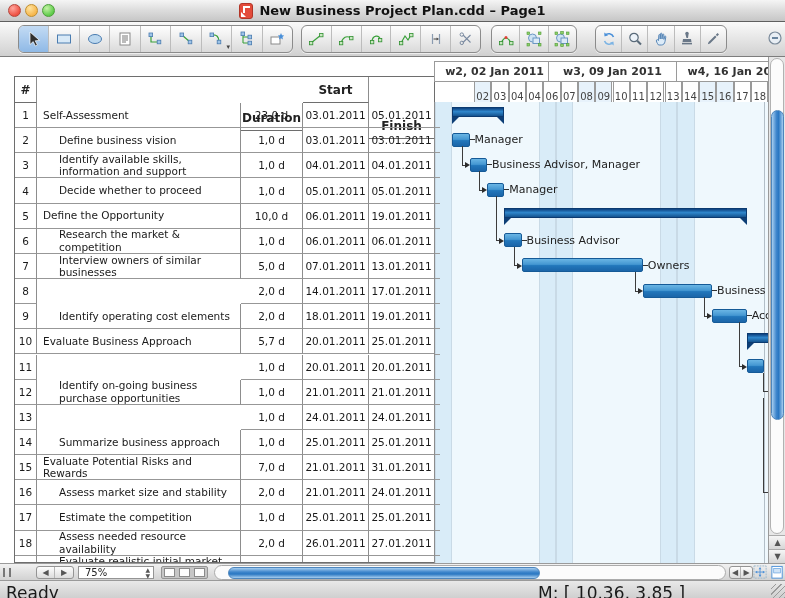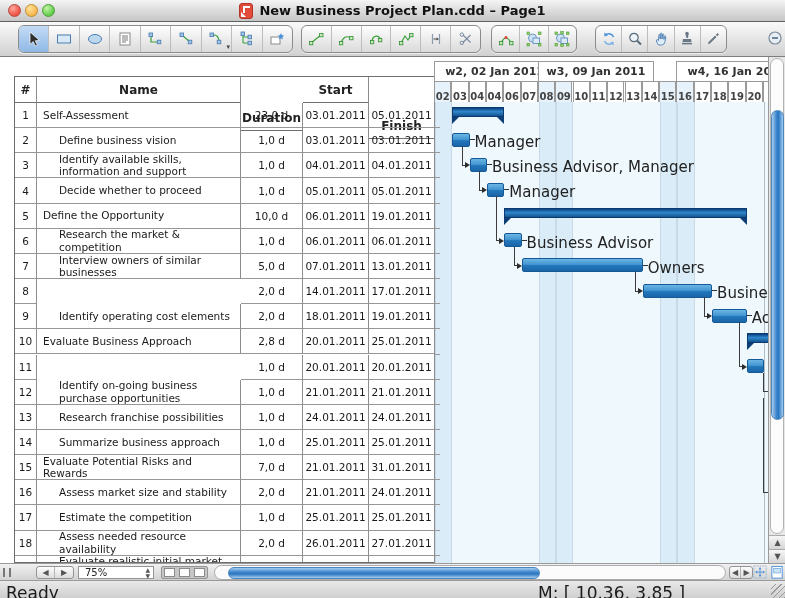--- a/index.html
+++ b/index.html
@@ -40,32 +40,32 @@
   .t-cell{position:absolute;border-right:1px solid #8d8d8d;display:flex;align-items:center;font-size:10.5px;color:#1a1a1a;overflow:hidden;}
   .t-head{font-weight:bold;font-size:12px;color:#222;justify-content:center;border-bottom:1px solid #6e6e6e;}
   .t-row-line{border-bottom:1px solid #979797;}
   .c-center{justify-content:center;}
   .name-cell{line-height:1.18;}
 
   
   #gantt{position:absolute;left:434px;top:0;width:334px;height:506px;overflow:hidden;}
   .wk-cell,.day-cell{position:absolute;background:#fff;border:1px solid #9a9a9a;display:flex;align-items:center;justify-content:center;color:#333;}
   .wk-cell{top:4px;height:21px;font-size:11px;font-weight:bold;}
-  .day-cell{top:24px;height:30px;font-size:10px;font-weight:bold;color:#444;}
+  .day-cell{top:24px;height:30px;font-size:10px;font-weight:normal;color:#444;margin-left:40px;}
   .day-wkend{background:#e7f2fb;}
   #gantt-body{position:absolute;left:0;top:45px;width:334px;height:461px;background:#eff8fd;border-left:1px solid #8d8d8d;}
   .wkend-stripe{position:absolute;top:0;height:461px;background:#d9ecf8;border-left:1px solid #c9dae6;border-right:1px solid #c9dae6;}
   .row-tick{position:absolute;left:0;width:5px;height:1px;background:#9a9a9a;}
   .g-bar{position:absolute;height:14px;border:1px solid #155a97;border-radius:2px;
     background:linear-gradient(180deg,#6ab5e4 0%,#4497d2 45%,#2277bb 55%,#1b65a8 100%);}
   .g-sum{position:absolute;height:10px;background:linear-gradient(180deg,#0c3f7d 0%,#2f87cc 45%,#14538f 100%);border:1px solid #0b3a70;}
   .sum-tri{position:absolute;width:0;height:0;border-top:7px solid #0d3e76;}
   .tri-l{border-right:7px solid transparent;}
   .tri-r{border-left:7px solid transparent;}
-  .bar-label{position:absolute;font-size:15px;color:#222;white-space:nowrap;}
+  .bar-label{position:absolute;font-size:11px;color:#222;white-space:nowrap;}
   .label-tick{position:absolute;height:1px;background:#333;}
   .cn-v{position:absolute;width:1px;background:#3c3c3c;}
   .cn-h{position:absolute;height:1px;background:#3c3c3c;}
   .cn-a{position:absolute;width:0;height:0;border-left:5px solid #2c2c2c;border-top:3px solid transparent;border-bottom:3px solid transparent;}
   #chart-right-line{position:absolute;top:0;width:1px;height:461px;background:#b3bfc8;}
 
   
   #vscroll{position:absolute;left:768px;top:57px;width:17px;height:506px;background:#e7e7e7;border-left:1px solid #9a9a9a;}
   #v-track{position:absolute;left:1px;top:1px;width:14px;height:476px;background:#fcfcfc;border:1px solid #b2b2b2;border-radius:8px;}
   #v-thumb{position:absolute;left:1.5px;top:53px;width:13px;height:310px;border-radius:7px;border:1px solid #4d86bd;
@@ -283,21 +283,20 @@
       </div>
       <div id="tb-minus"><svg width="16" height="16" viewBox="0 0 16 16">
           <circle cx="8" cy="8" r="6" fill="#e8eef4" stroke="#7a8a9a" stroke-width="1.2"></circle>
           <path d="M5 8 h6" stroke="#4a6a8a" stroke-width="1.6"></path>
         </svg></div>
     </div>
 
   <div id="canvas">
     <div id="task-table">
         <div class="t-cell t-head" style="left: 0px; top: 0px; width: 22px; height: 26px;">#</div>
-        <div class="t-cell t-head" style="left: 22px; top: 0px; width: 204px; height: 26px;">Name</div>
         <div class="t-cell t-head" style="left: 226px; top: 0px; width: 62px; height: 26px; margin-top: 28px;">Duration</div>
         <div class="t-cell t-head" style="left: 288px; top: 0px; width: 66px; height: 26px;">Start</div>
         <div class="t-cell t-head" style="left: 354px; top: 0px; width: 66px; height: 26px; margin-top: 36px;">Finish</div>
         <div class="t-cell t-row-line c-center" style="left: 0px; top: 26px; width: 22px; height: 25.15px;">1</div>
         <div class="t-cell t-row-line name-cell" style="left: 22px; top: 26px; width: 204px; height: 25.15px; padding-left: 6px; padding-right: 4px;">Self-Assessment</div>
         <div class="t-cell t-row-line c-center" style="left: 226px; top: 26px; width: 62px; height: 25.15px;">23,0 d</div>
         <div class="t-cell t-row-line c-center" style="left: 288px; top: 26px; width: 66px; height: 25.15px;">03.01.2011</div>
         <div class="t-cell t-row-line c-center" style="left: 354px; top: 26px; width: 66px; height: 25.15px;">05.01.2011</div>
         <div class="t-cell t-row-line c-center" style="left: 0px; top: 51.15px; width: 22px; height: 25.15px;">2</div>
         <div class="t-cell t-row-line name-cell" style="left: 22px; top: 51.15px; width: 204px; height: 25.15px; padding-left: 22px; padding-right: 4px;">Define business vision</div>
@@ -333,34 +332,33 @@
         <div class="t-cell t-row-line c-center" style="left: 226px; top: 202.05px; width: 62px; height: 25.15px;">2,0 d</div>
         <div class="t-cell t-row-line c-center" style="left: 288px; top: 202.05px; width: 66px; height: 25.15px;">14.01.2011</div>
         <div class="t-cell t-row-line c-center" style="left: 354px; top: 202.05px; width: 66px; height: 25.15px;">17.01.2011</div>
         <div class="t-cell t-row-line c-center" style="left: 0px; top: 227.2px; width: 22px; height: 25.15px;">9</div>
         <div class="t-cell t-row-line name-cell" style="left: 22px; top: 227.2px; width: 204px; height: 25.15px; padding-left: 22px; padding-right: 4px;">Identify operating cost elements</div>
         <div class="t-cell t-row-line c-center" style="left: 226px; top: 227.2px; width: 62px; height: 25.15px;">2,0 d</div>
         <div class="t-cell t-row-line c-center" style="left: 288px; top: 227.2px; width: 66px; height: 25.15px;">18.01.2011</div>
         <div class="t-cell t-row-line c-center" style="left: 354px; top: 227.2px; width: 66px; height: 25.15px;">19.01.2011</div>
         <div class="t-cell t-row-line c-center" style="left: 0px; top: 252.35px; width: 22px; height: 25.15px;">10</div>
         <div class="t-cell t-row-line name-cell" style="left: 22px; top: 252.35px; width: 204px; height: 25.15px; padding-left: 6px; padding-right: 4px;">Evaluate Business Approach</div>
-        <div class="t-cell t-row-line c-center" style="left: 226px; top: 252.35px; width: 62px; height: 25.15px;">2,8 d</div>
+        <div class="t-cell t-row-line c-center" style="left: 226px; top: 252.35px; width: 62px; height: 25.15px;">5,7 d</div>
         <div class="t-cell t-row-line c-center" style="left: 288px; top: 252.35px; width: 66px; height: 25.15px;">20.01.2011</div>
         <div class="t-cell t-row-line c-center" style="left: 354px; top: 252.35px; width: 66px; height: 25.15px;">25.01.2011</div>
         <div class="t-cell t-row-line c-center" style="left: 0px; top: 277.5px; width: 22px; height: 25.15px;">11</div>
         <div class="t-cell t-row-line c-center" style="left: 226px; top: 277.5px; width: 62px; height: 25.15px;">1,0 d</div>
         <div class="t-cell t-row-line c-center" style="left: 288px; top: 277.5px; width: 66px; height: 25.15px;">20.01.2011</div>
         <div class="t-cell t-row-line c-center" style="left: 354px; top: 277.5px; width: 66px; height: 25.15px;">20.01.2011</div>
         <div class="t-cell t-row-line c-center" style="left: 0px; top: 302.65px; width: 22px; height: 25.15px;">12</div>
         <div class="t-cell t-row-line name-cell" style="left: 22px; top: 302.65px; width: 204px; height: 25.15px; padding-left: 22px; padding-right: 4px;">Identify on-going business purchase opportunities</div>
         <div class="t-cell t-row-line c-center" style="left: 226px; top: 302.65px; width: 62px; height: 25.15px;">1,0 d</div>
         <div class="t-cell t-row-line c-center" style="left: 288px; top: 302.65px; width: 66px; height: 25.15px;">21.01.2011</div>
         <div class="t-cell t-row-line c-center" style="left: 354px; top: 302.65px; width: 66px; height: 25.15px;">21.01.2011</div>
         <div class="t-cell t-row-line c-center" style="left: 0px; top: 327.8px; width: 22px; height: 25.15px;">13</div>
-        <div class="t-cell t-row-line name-cell" style="left: 22px; top: 327.8px; width: 204px; height: 25.15px; padding-left: 22px; padding-right: 4px;">Research franchise possibilities</div>
         <div class="t-cell t-row-line c-center" style="left: 226px; top: 327.8px; width: 62px; height: 25.15px;">1,0 d</div>
         <div class="t-cell t-row-line c-center" style="left: 288px; top: 327.8px; width: 66px; height: 25.15px;">24.01.2011</div>
         <div class="t-cell t-row-line c-center" style="left: 354px; top: 327.8px; width: 66px; height: 25.15px;">24.01.2011</div>
         <div class="t-cell t-row-line c-center" style="left: 0px; top: 352.95px; width: 22px; height: 25.15px;">14</div>
         <div class="t-cell t-row-line name-cell" style="left: 22px; top: 352.95px; width: 204px; height: 25.15px; padding-left: 22px; padding-right: 4px;">Summarize business approach</div>
         <div class="t-cell t-row-line c-center" style="left: 226px; top: 352.95px; width: 62px; height: 25.15px;">1,0 d</div>
         <div class="t-cell t-row-line c-center" style="left: 288px; top: 352.95px; width: 66px; height: 25.15px;">25.01.2011</div>
         <div class="t-cell t-row-line c-center" style="left: 354px; top: 352.95px; width: 66px; height: 25.15px;">25.01.2011</div>
         <div class="t-cell t-row-line c-center" style="left: 0px; top: 378.1px; width: 22px; height: 25.15px;">15</div>
         <div class="t-cell t-row-line name-cell" style="left: 22px; top: 378.1px; width: 204px; height: 25.15px; padding-left: 6px; padding-right: 4px;">Evaluate Potential Risks and Rewards</div>
@@ -383,21 +381,21 @@
         <div class="t-cell t-row-line c-center" style="left: 288px; top: 453.55px; width: 66px; height: 25.15px;">26.01.2011</div>
         <div class="t-cell t-row-line c-center" style="left: 354px; top: 453.55px; width: 66px; height: 25.15px;">27.01.2011</div>
         <div class="t-cell t-row-line c-center" style="left: 0px; top: 478.7px; width: 22px; height: 25.15px;">19</div>
         <div class="t-cell t-row-line name-cell" style="left: 22px; top: 478.7px; width: 204px; height: 25.15px; padding-left: 22px; padding-right: 4px;">Evaluate realistic initial market share</div>
         <div class="t-cell t-row-line c-center" style="left: 226px; top: 478.7px; width: 62px; height: 25.15px;">1,0 d</div>
         <div class="t-cell t-row-line c-center" style="left: 288px; top: 478.7px; width: 66px; height: 25.15px;">28.01.2011</div>
         <div class="t-cell t-row-line c-center" style="left: 354px; top: 478.7px; width: 66px; height: 25.15px;">28.01.2011</div>
       </div>
     <div id="gantt">
         <div class="wk-cell" style="left: 0px; width: 121.2px;">w2, 02 Jan 2011</div>
-        <div class="wk-cell" style="left: 104px; width: 116px;">w3, 09 Jan 2011</div>
+        <div class="wk-cell" style="left: 114px; width: 129px;">w3, 09 Jan 2011</div>
         <div class="wk-cell" style="left: 242.4px; width: 121.2px;">w4, 16 Jan 2011</div>
         <div class="day-cell day-wkend" style="left: 0px; width: 17.3px;">02</div>
         <div class="day-cell" style="left: 17.3px; width: 17.3px;">03</div>
         <div class="day-cell" style="left: 34.6px; width: 17.3px;">04</div>
         <div class="day-cell" style="left: 51.9px; width: 17.3px;">04</div>
         <div class="day-cell" style="left: 69.3px; width: 17.3px;">06</div>
         <div class="day-cell" style="left: 86.6px; width: 17.3px;">07</div>
         <div class="day-cell day-wkend" style="left: 103.9px; width: 17.3px;">08</div>
         <div class="day-cell day-wkend" style="left: 121.2px; width: 17.3px;">09</div>
         <div class="day-cell" style="left: 138.5px; width: 17.3px;">10</div>

